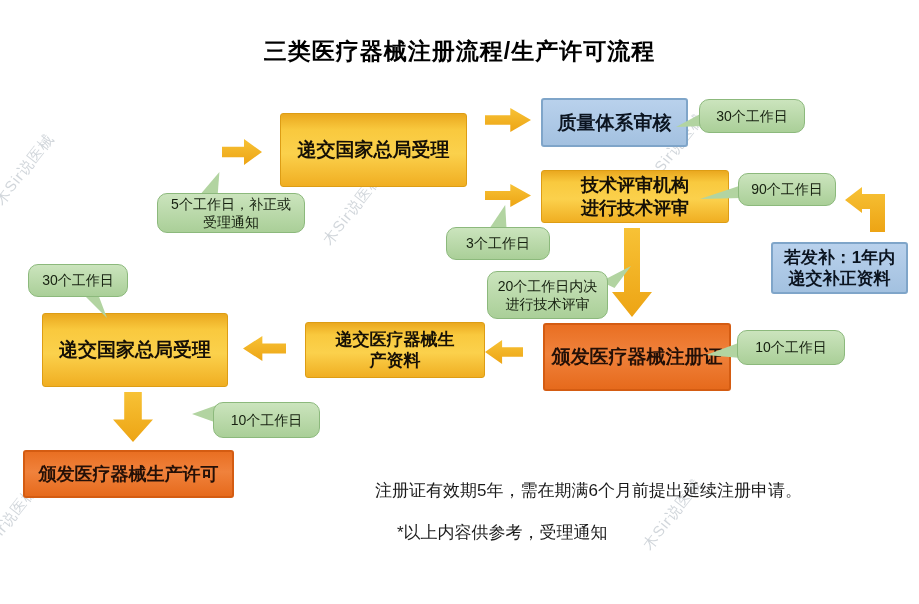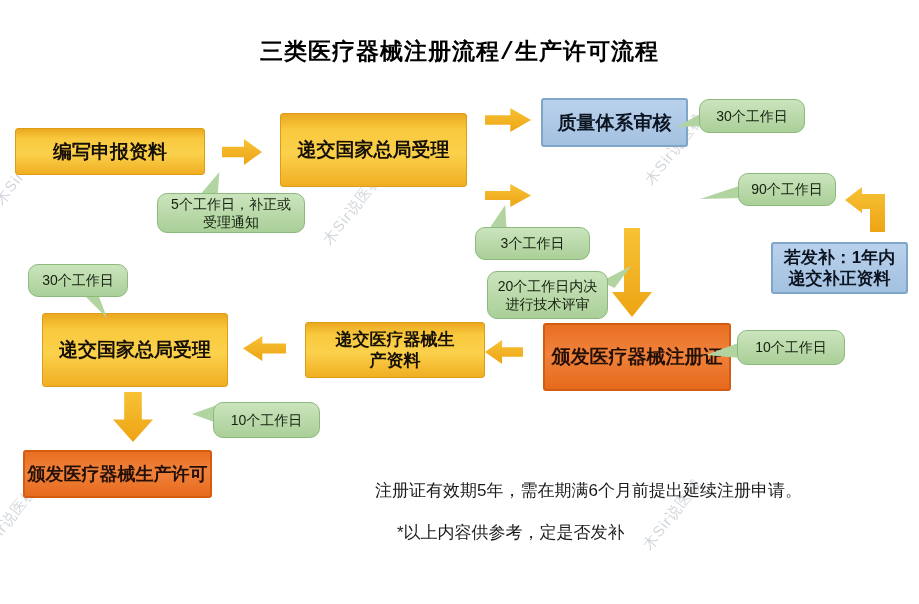--- a/index.html
+++ b/index.html
@@ -1,19 +1,19 @@
 <!DOCTYPE html>
 <html><head>
 <meta charset="utf-8">
 <style>
   html,body{margin:0;padding:0;background:#fff;}
   .canvas{position:relative;width:919px;height:604px;background:#ffffff;overflow:hidden;
     font-family:"Liberation Sans","DejaVu Sans",sans-serif;color:#111;}
   .title{position:absolute;left:0;right:0;top:36px;text-align:center;
-    font-size:23px;font-weight:bold;color:#000;letter-spacing:1px;font-family:Liberation Mono, monospace;}
+    font-size:23px;font-weight:bold;color:#000;letter-spacing:1px;}
   .box{position:absolute;display:flex;align-items:center;justify-content:center;
     text-align:center;font-weight:bold;white-space:pre-line;line-height:1.25;
     border-radius:3px;box-sizing:border-box;}
   .yellow{background:linear-gradient(180deg,#eaa81f 0%,#f9c93e 22%,#fbd14c 55%,#f0ae22 100%);
     border:1px solid #dd9d14;color:#161006;}
   .orange{background:linear-gradient(180deg,#e96f22 0%,#f0823c 45%,#e66a1c 100%);
     border:2px solid #d45c12;color:#241007;}
   .blue{background:linear-gradient(180deg,#b9d1ec 0%,#a3c1e0 100%);
     border:2px solid #7fa5c9;color:#0b1420;}
   .callout{position:absolute;display:flex;align-items:center;justify-content:center;
@@ -38,38 +38,39 @@
 <div class="canvas">
 
   <div class="title">三类医疗器械注册流程/生产许可流程</div>
 
   <div class="wm" style="left:-18px;top:160px;">木Sir说医械</div>
   <div class="wm" style="left:310px;top:200px;">木Sir说医械</div>
   <div class="wm" style="left:632px;top:140px;">木Sir说医械</div>
   <div class="wm" style="left:630px;top:505px;">木Sir说医械</div>
   <div class="wm" style="left:-35px;top:512px;">木Sir说医械</div>
 
-  <div class="box yellow" style="left:15px;top:128px;width:190px;height:47px;font-size:19px;">
-    <span>编写申报资料</span>
-  </div>
 
   <div class="arrow r" style="left:222px;top:139px;width:40px;height:26px;"></div>
 
   <div class="box yellow" style="left:280px;top:113px;width:187px;height:74px;font-size:19px;">
     <span>递交国家总局受理</span>
   </div>
 
   <div class="arrow r" style="left:485px;top:108px;width:46px;height:24px;"></div>
 
   <div class="box blue" style="left:541px;top:98px;width:147px;height:49px;font-size:19px;">
     <span>质量体系审核</span>
   </div>
 
   <div class="arrow r" style="left:485px;top:184px;width:46px;height:23px;"></div>
 
+  <div class="box yellow" style="left:541px;top:170px;width:188px;height:53px;font-size:18px;">
+    <span>技术评审机构
+进行技术评审</span>
+  </div>
 
   <svg style="position:absolute;left:840px;top:180px;" width="50" height="55" viewBox="0 0 50 55">
     <defs>
       <linearGradient id="gold" x1="0" y1="0" x2="0" y2="1">
         <stop offset="0" stop-color="#f7c236"></stop>
           <stop offset="1" stop-color="#eda414"></stop>
       </linearGradient>
     </defs>
     <polygon points="5,20 22,7 22,14 45,14 45,52 30,52 30,29 22,29 22,33" fill="url(#gold)"></polygon>
   </svg>
@@ -93,42 +94,42 @@
   </div>
 
   <div class="arrow l" style="left:243px;top:336px;width:43px;height:25px;"></div>
 
   <div class="box yellow" style="left:42px;top:313px;width:186px;height:74px;font-size:19px;">
     <span>递交国家总局受理</span>
   </div>
 
   <div class="arrow d2" style="left:113px;top:392px;width:40px;height:50px;"></div>
 
-  <div class="box orange" style="left:23px;top:450px;width:189px;height:48px;font-size:18px;">
+  <div class="box orange" style="left:23px;top:450px;width:211px;height:48px;font-size:18px;">
     <span>颁发医疗器械生产许可</span>
   </div>
 
   <div class="tail" style="left:196px;top:172px;width:30px;height:24px;clip-path:polygon(78% 0,10% 100%,72% 100%);"></div>
   <div class="callout" style="left:157px;top:193px;width:148px;height:40px;">
     <span>5个工作日，补正或
 受理通知</span>
   </div>
 
   <div class="tail" style="left:676px;top:112px;width:28px;height:20px;clip-path:polygon(0 75%,100% 0,100% 70%);"></div>
   <div class="callout" style="left:699px;top:99px;width:106px;height:34px;">
     <span>30个工作日</span>
   </div>
 
   <div class="tail" style="left:700px;top:182px;width:42px;height:20px;clip-path:polygon(0 85%,100% 15%,100% 80%);"></div>
   <div class="callout" style="left:738px;top:173px;width:98px;height:33px;">
     <span>90个工作日</span>
   </div>
 
   <div class="tail" style="left:487px;top:205px;width:28px;height:25px;clip-path:polygon(65% 0,5% 100%,70% 100%);"></div>
-  <div class="callout" style="left:475px;top:227px;width:115px;height:33px;border-radius:10px;">
+  <div class="callout" style="left:446px;top:227px;width:104px;height:33px;border-radius:10px;">
     <span>3个工作日</span>
   </div>
 
   <div class="tail" style="left:601px;top:266px;width:30px;height:22px;clip-path:polygon(100% 0,0 70%,45% 100%);"></div>
   <div class="callout" style="left:487px;top:271px;width:121px;height:48px;">
     <span>20个工作日内决
 进行技术评审</span>
   </div>
 
   <div class="tail" style="left:706px;top:341px;width:35px;height:20px;clip-path:polygon(0 70%,100% 5%,100% 85%);"></div>
@@ -141,15 +142,15 @@
     <span>30个工作日</span>
   </div>
 
   <div class="tail" style="left:192px;top:405px;width:25px;height:20px;clip-path:polygon(0 45%,100% 0,100% 90%);"></div>
   <div class="callout" style="left:213px;top:402px;width:107px;height:36px;">
     <span>10个工作日</span>
   </div>
 
 
   <div class="note" style="left:375px;top:479px;">注册证有效期5年，需在期满6个月前提出延续注册申请。</div>
-  <div class="note" style="left:397px;top:521px;">*以上内容供参考，定是否发补</div>
+  <div class="note" style="left:397px;top:521px;">*以上内容供参考，受理通知</div>
 
 </div>
 
 </body></html>

